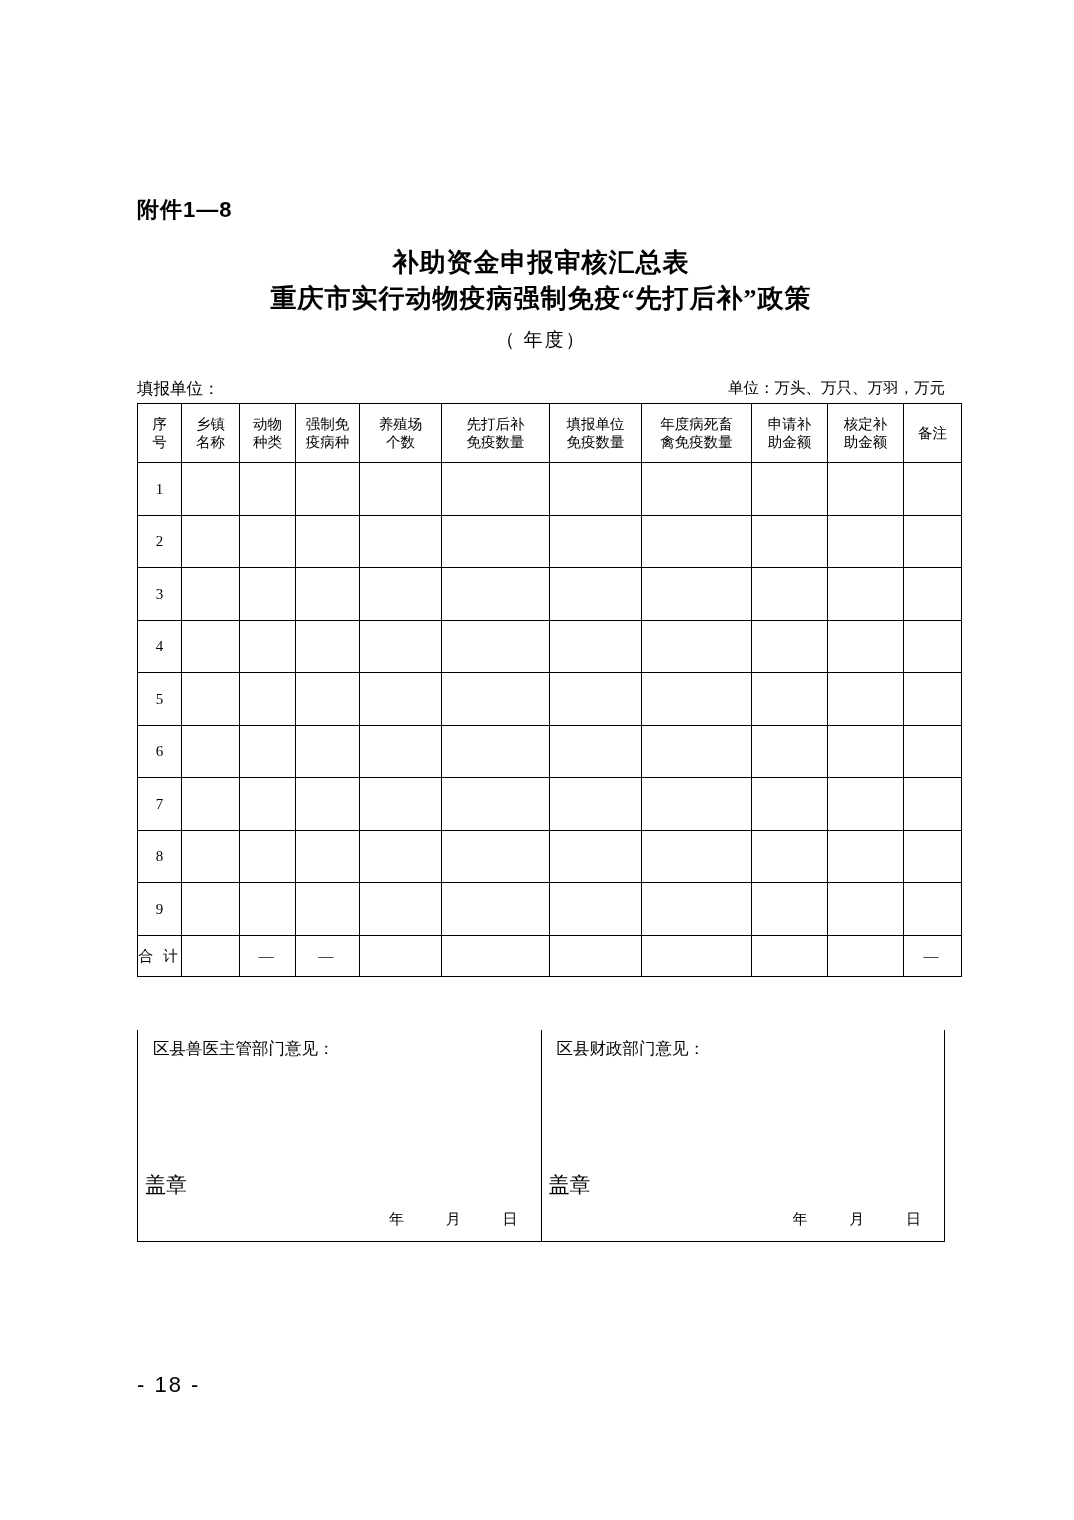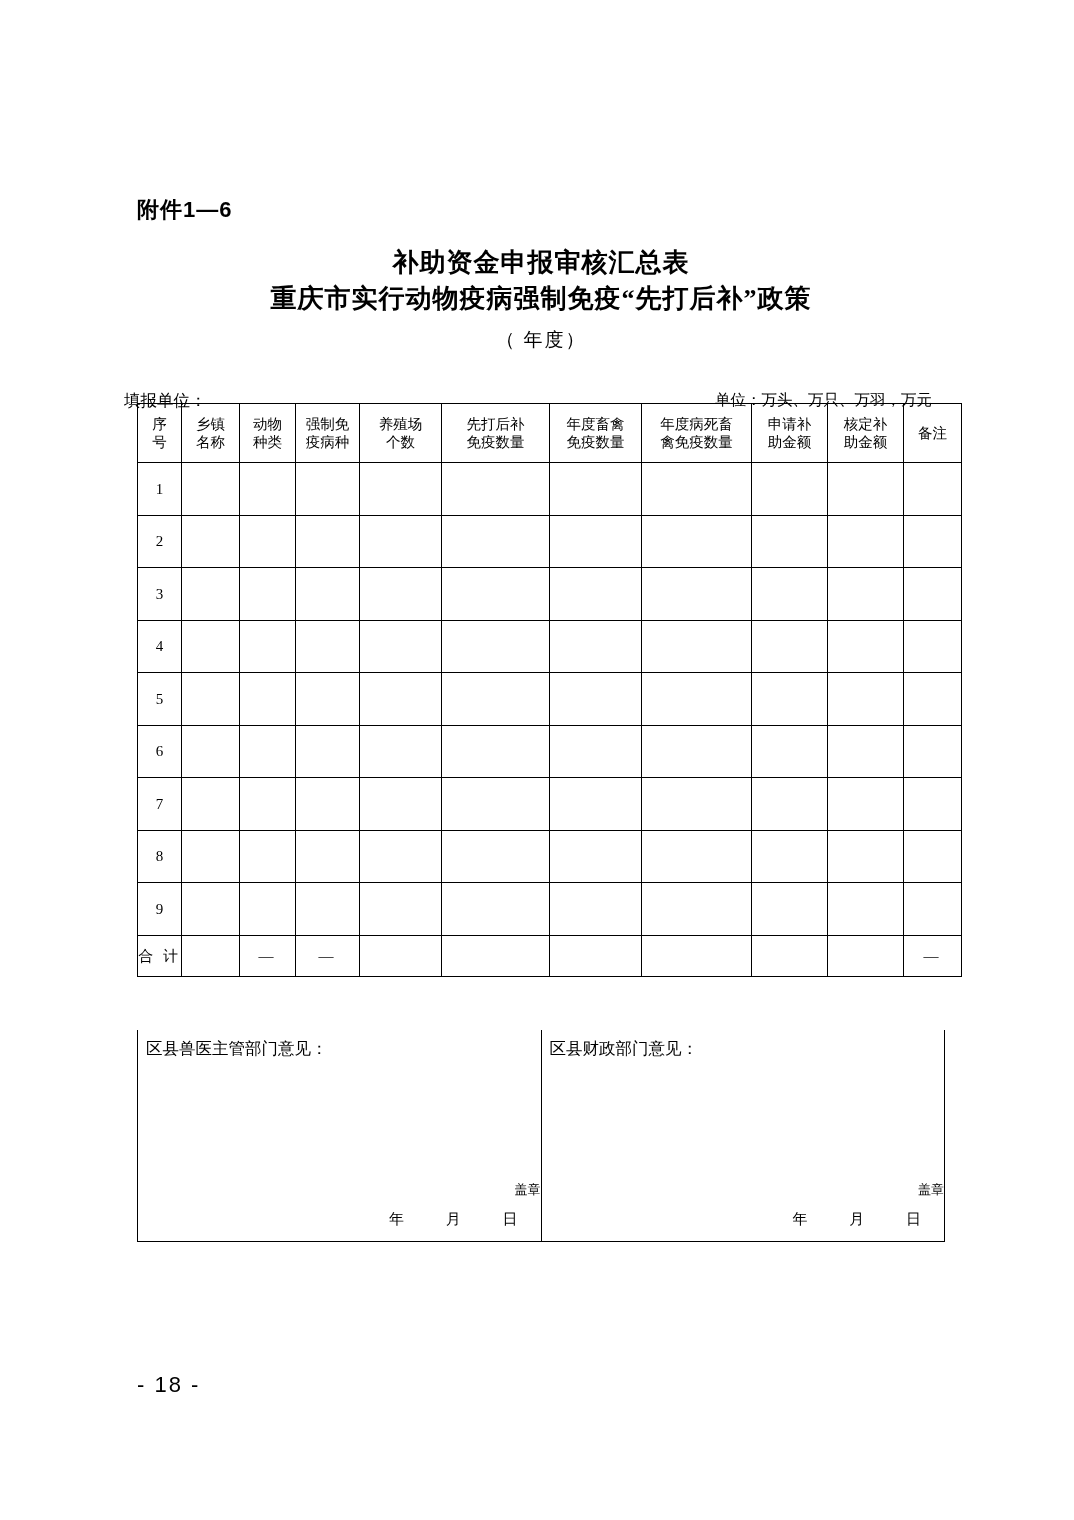--- a/index.html
+++ b/index.html
@@ -45,26 +45,25 @@
     line-height: 36px;
   }
   .title-year {
     font-size: 19px;
     line-height: 34px;
     margin-top: 6px;
     letter-spacing: 2px;
   }
   .meta-row {
     position: absolute;
-    left: 124px;
+    left: 137px;
     top: 378px;
     width: 808px;
     font-size: 16.5px;
     height: 22px;
-    margin-top: 12px;
   }
   .meta-left {
     position: absolute;
     left: 0;
     top: 0;
   }
   .meta-right {
     position: absolute;
     right: 0;
     top: 0;
@@ -116,41 +115,42 @@
     height: 212px;
     border: 1px solid #000000;
     border-top: none;
     box-sizing: border-box;
     display: flex;
   }
   .opinion-cell {
     position: relative;
     box-sizing: border-box;
     height: 100%;
+    margin-left: 7px;
   }
   .opinion-cell.left {
     width: 404px;
     border-right: 1px solid #000000;
   }
   .opinion-cell.right {
     width: 403px;
   }
   .opinion-title {
     position: absolute;
     left: 8px;
     top: 8px;
     font-size: 16.5px;
   }
   .seal {
     position: absolute;
     left: 0;
     right: 0;
     bottom: 42px;
-    text-align: right;
-    font-size: 13px;
+    text-align: left;
+    font-size: 21px;
   }
   .date-line {
     position: absolute;
     right: 22px;
     bottom: 12px;
     font-size: 15px;
     letter-spacing: 1px;
   }
   .date-line span {
     display: inline-block;
@@ -171,21 +171,21 @@
     font-family: "Liberation Sans", "DejaVu Sans", sans-serif;
     font-size: 22px;
     letter-spacing: 2px;
   }
 </style>
 </head>
 <body>
 
 <div class="page">
 
-  <div class="attachment-label">附件1—6</div>
+  <div class="attachment-label">附件1—8</div>
 
   <div class="title-block">
     <div class="title-line">补助资金申报审核汇总表</div>
     <div class="title-line">重庆市实行动物疫病强制免疫“先打后补”政策</div>
     <div class="title-year">（              年度）</div>
   </div>
 
   <div class="meta-row">
     <div class="meta-left">填报单位：</div>
     <div class="meta-right">单位：万头、万只、万羽，万元</div>
@@ -225,21 +225,21 @@
         </td>
         <td class="two-line">
           <span>养殖场</span>
           <span>个数</span>
         </td>
         <td class="two-line">
           <span>先打后补</span>
           <span>免疫数量</span>
         </td>
         <td class="two-line">
-          <span>年度畜禽</span>
+          <span>填报单位</span>
           <span>免疫数量</span>
         </td>
         <td class="two-line">
           <span>年度病死畜</span>
           <span>禽免疫数量</span>
         </td>
         <td class="two-line">
           <span>申请补</span>
           <span>助金额</span>
         </td>

